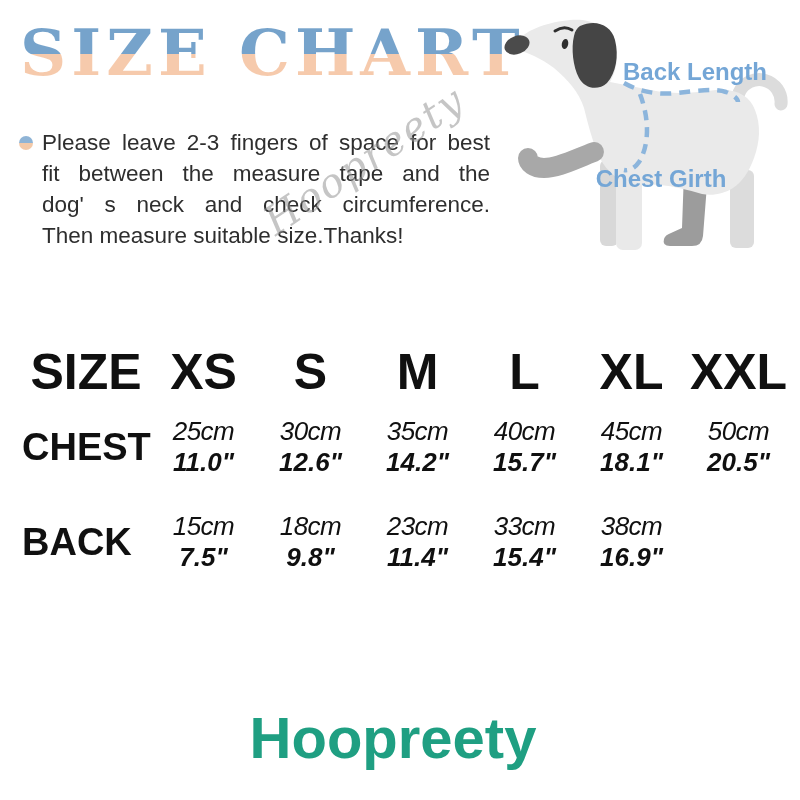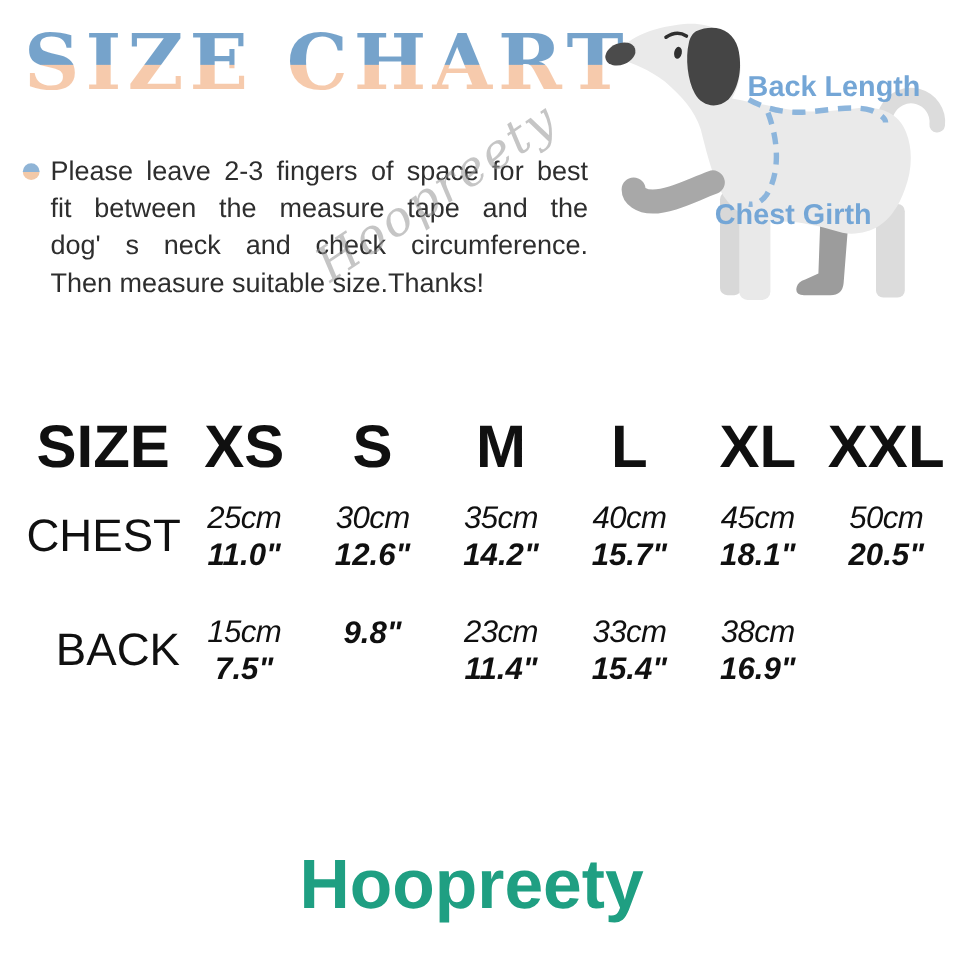--- a/index.html
+++ b/index.html
@@ -32,21 +32,21 @@
     letter-spacing:2px;color:rgba(150,150,150,0.55);
     transform:rotate(-34deg);transform-origin:0 50%;white-space:nowrap;
   }
   
   .size-table{
     position:absolute;left:22px;top:344px;width:770px;
     display:grid;grid-template-columns:128px repeat(6,1fr);
     color:#101010;
   }
   .th{font-size:50px;font-weight:800;line-height:56px;text-align:center;letter-spacing:0px;}
-  .row-label{font-size:38px;font-weight:400;text-align:right;align-self:center;}
+  .row-label{font-size:38px;font-weight:700;text-align:left;align-self:center;}
   .cell{text-align:center;font-style:italic;}
   .chest-row{margin-top:16px;}
   .back-row{margin-top:32px;}
   .cm{font-size:26px;line-height:30px;font-weight:400;letter-spacing:-0.5px;}
   .in{font-size:26px;line-height:33px;font-weight:700;}
   
   .brand{
     position:absolute;left:0;top:700px;width:786px;text-align:center;
     font-size:58px;line-height:76px;font-weight:700;color:#1f9f82;letter-spacing:0px;
   }
@@ -136,20 +136,21 @@
       <div class="cm">50cm</div>
       <div class="in">20.5"</div>
     </div>
 
     <div class="row-label back-row">BACK</div>
     <div class="cell back-row">
       <div class="cm">15cm</div>
       <div class="in">7.5"</div>
     </div>
     <div class="cell back-row">
+      <div class="cm">18cm</div>
       <div class="in">9.8"</div>
     </div>
     <div class="cell back-row">
       <div class="cm">23cm</div>
       <div class="in">11.4"</div>
     </div>
     <div class="cell back-row">
       <div class="cm">33cm</div>
       <div class="in">15.4"</div>
     </div>

